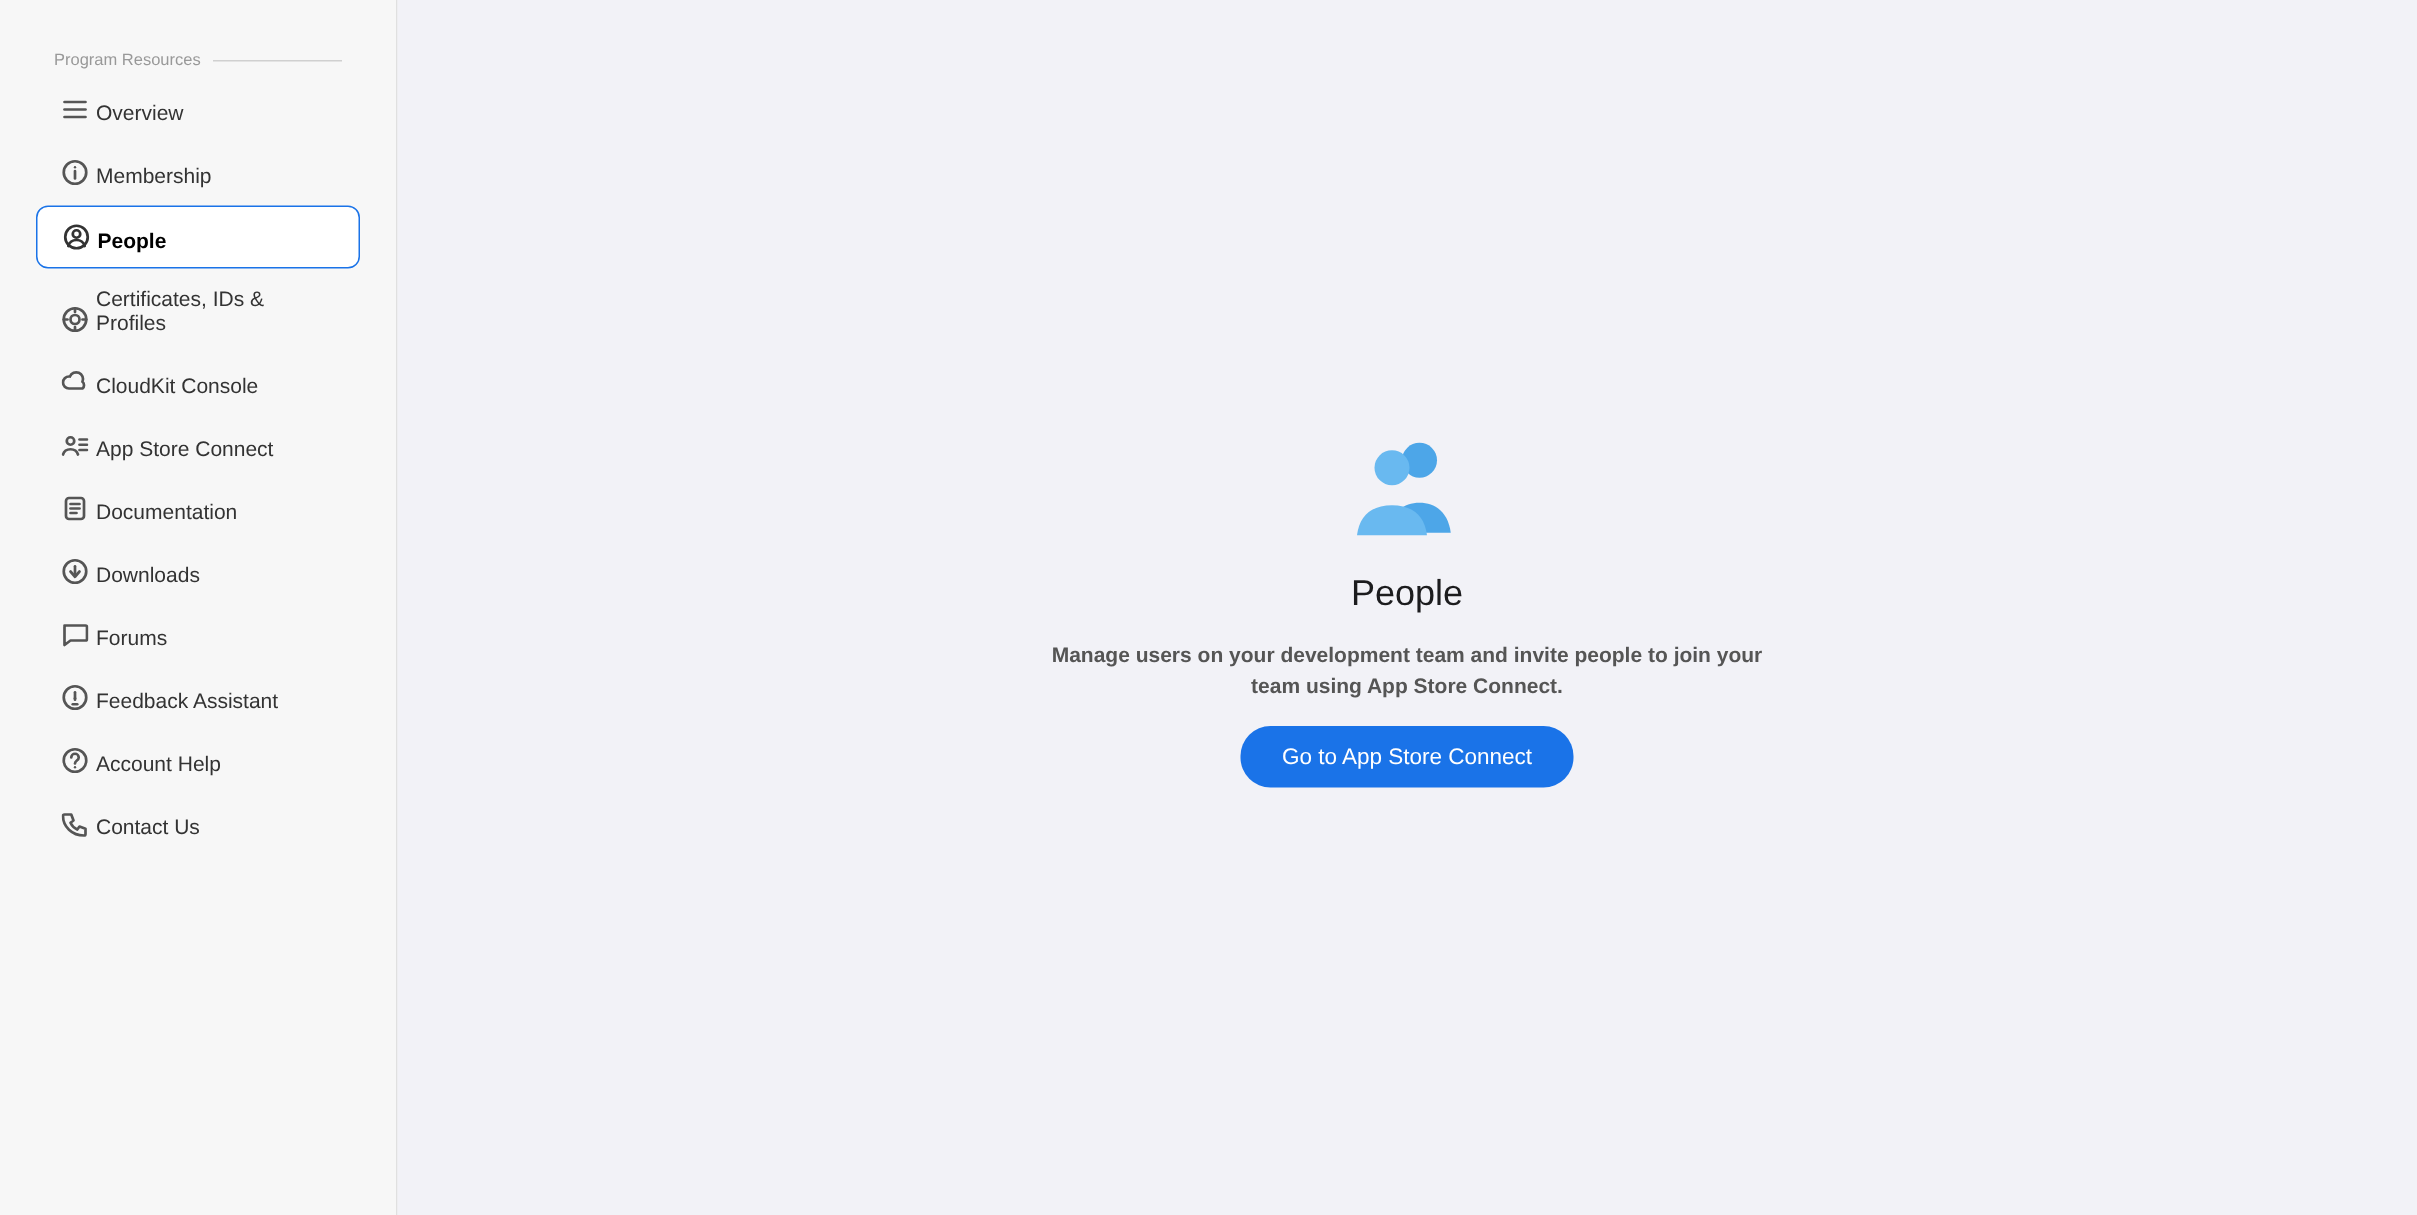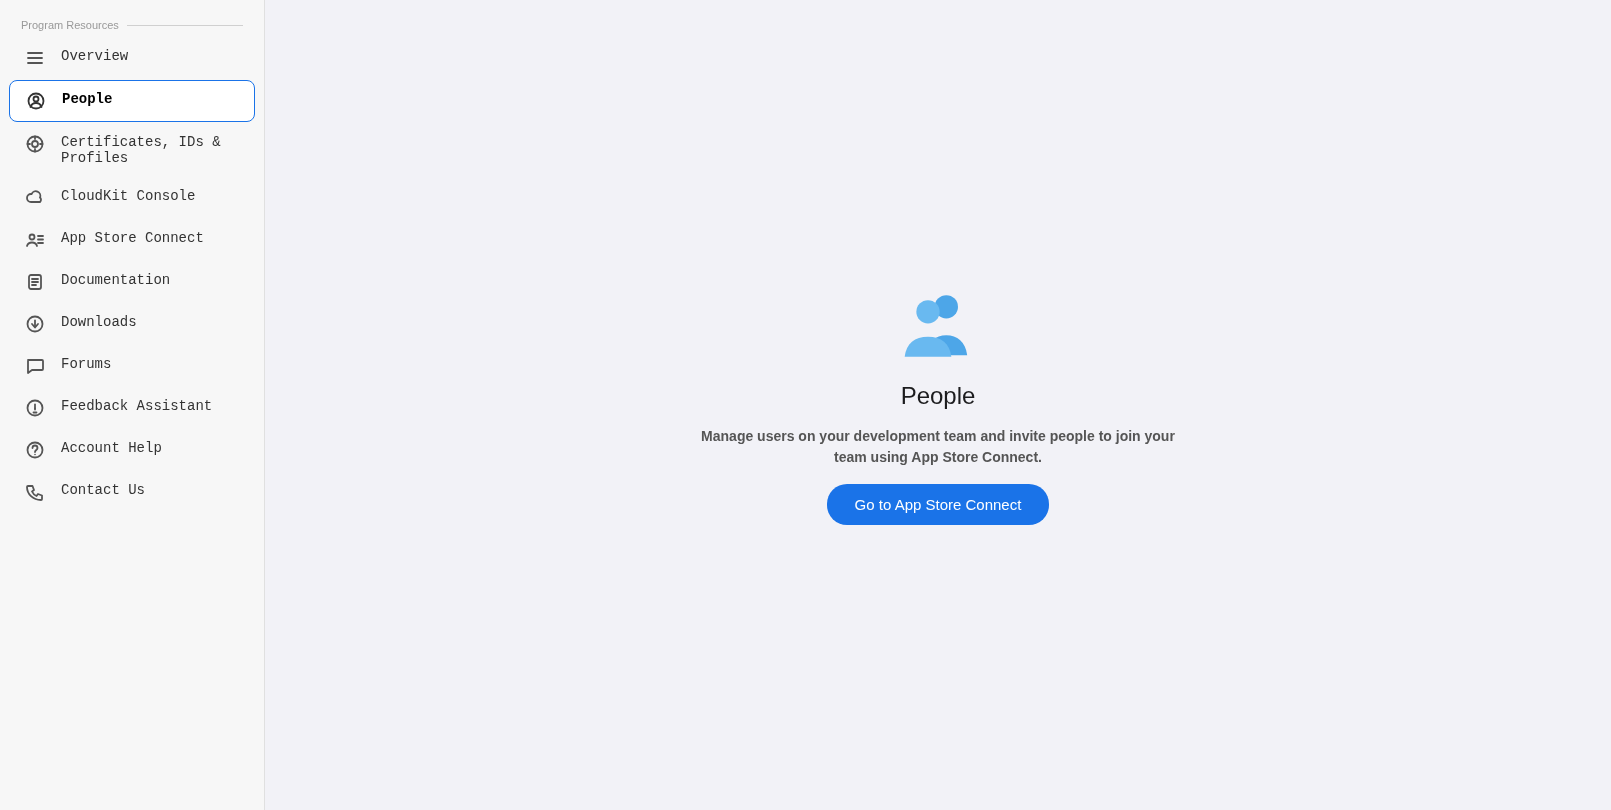--- a/index.html
+++ b/index.html
@@ -13,21 +13,21 @@
     }
 
     
     .sidebar {
       width: 265px;
       min-width: 265px;
       background: #f7f7f7;
       border-right: 1px solid #e0e0e0;
       display: flex;
       flex-direction: column;
-      padding: 1px;
+      padding: 16px;
       overflow-y: auto;
     }
 
     .sidebar-section-label {
       font-size: 11px;
       color: #999;
       padding: 18px 20px 6px 20px;
       display: flex;
       align-items: center;
       gap: 8px;
@@ -36,32 +36,31 @@
     }
     .sidebar-section-label::after {
       content: '';
       flex: 1;
       height: 1px;
       background: #d0d0d0;
     }
 
     .sidebar-item {
       display: flex;
-      align-items: flex-start;
-      gap: 16px;
+      align-items: flex-end;
+      gap: 4px;
       padding: 10px 16px;
       cursor: pointer;
       border-radius: 8px;
       margin: 1px 8px;
       color: #333;
       font-size: 14px;
       font-weight: 400;
       text-decoration: none;
       position: relative;
-      font-family: Liberation Mono, monospace;
     }
     .sidebar-item.active {
       background: #fff;
       border: 1.5px solid #1a73e8;
       color: #000;
       font-weight: 600;
     }
 
     .sidebar-icon {
       width: 20px;
@@ -135,20 +134,30 @@
     <span class="sidebar-icon">
       <svg width="18" height="18" viewBox="0 0 18 18" fill="none" stroke="currentColor" stroke-width="1.8" stroke-linecap="round">
         <line x1="2" y1="4" x2="16" y2="4"></line>
         <line x1="2" y1="9" x2="16" y2="9"></line>
         <line x1="2" y1="14" x2="16" y2="14"></line>
       </svg>
     </span>
     <span>Overview</span>
   </div>
 
+  <div class="sidebar-item">
+    <span class="sidebar-icon">
+      <svg width="18" height="18" viewBox="0 0 18 18" fill="none" stroke="currentColor" stroke-width="1.8">
+        <circle cx="9" cy="9" r="7.5"></circle>
+        <line x1="9" y1="8" x2="9" y2="13" stroke-linecap="round"></line>
+        <circle cx="9" cy="5.5" r="0.8" fill="currentColor" stroke="none"></circle>
+      </svg>
+    </span>
+    <span>Membership</span>
+  </div>
 
   <div class="sidebar-item active">
     <span class="sidebar-icon">
       <svg width="18" height="18" viewBox="0 0 18 18" fill="none" stroke="currentColor" stroke-width="1.8">
         <circle cx="9" cy="9" r="7.5"></circle>
         <circle cx="9" cy="7" r="2.5"></circle>
         <path d="M3.5 15c.8-2.5 2.8-4 5.5-4s4.7 1.5 5.5 4" stroke-linecap="round"></path>
       </svg>
     </span>
     <span>People</span>

